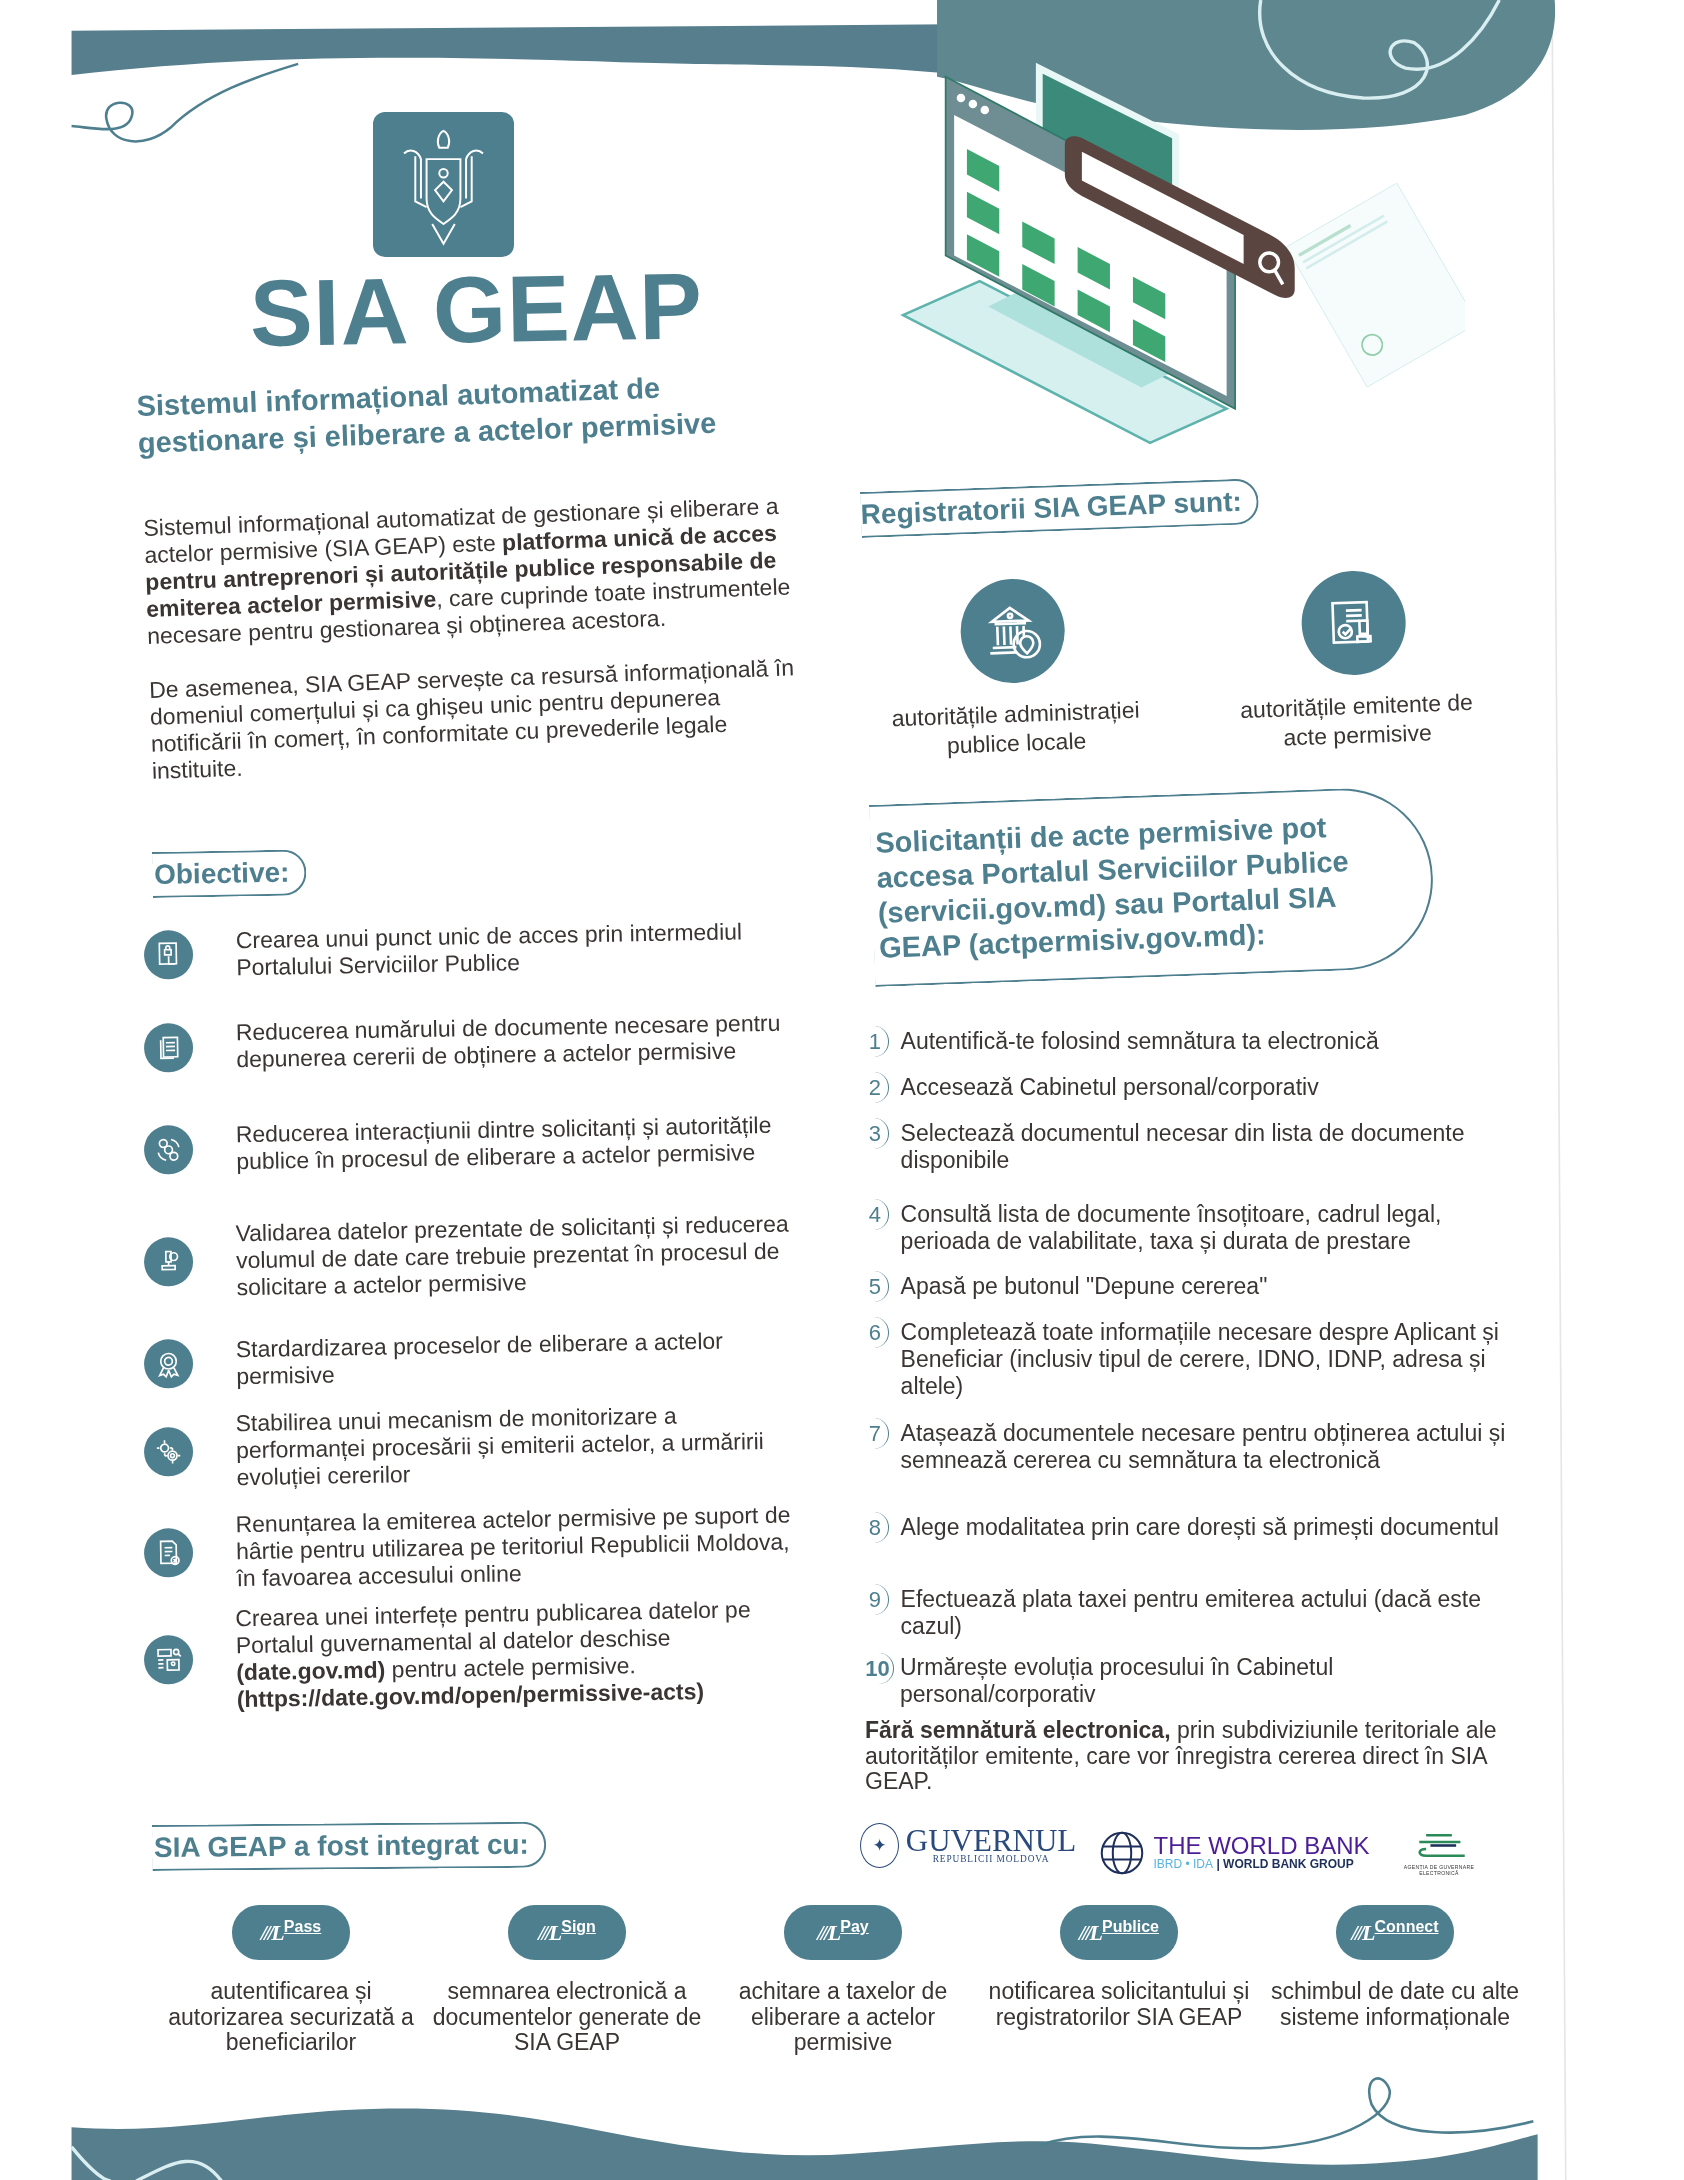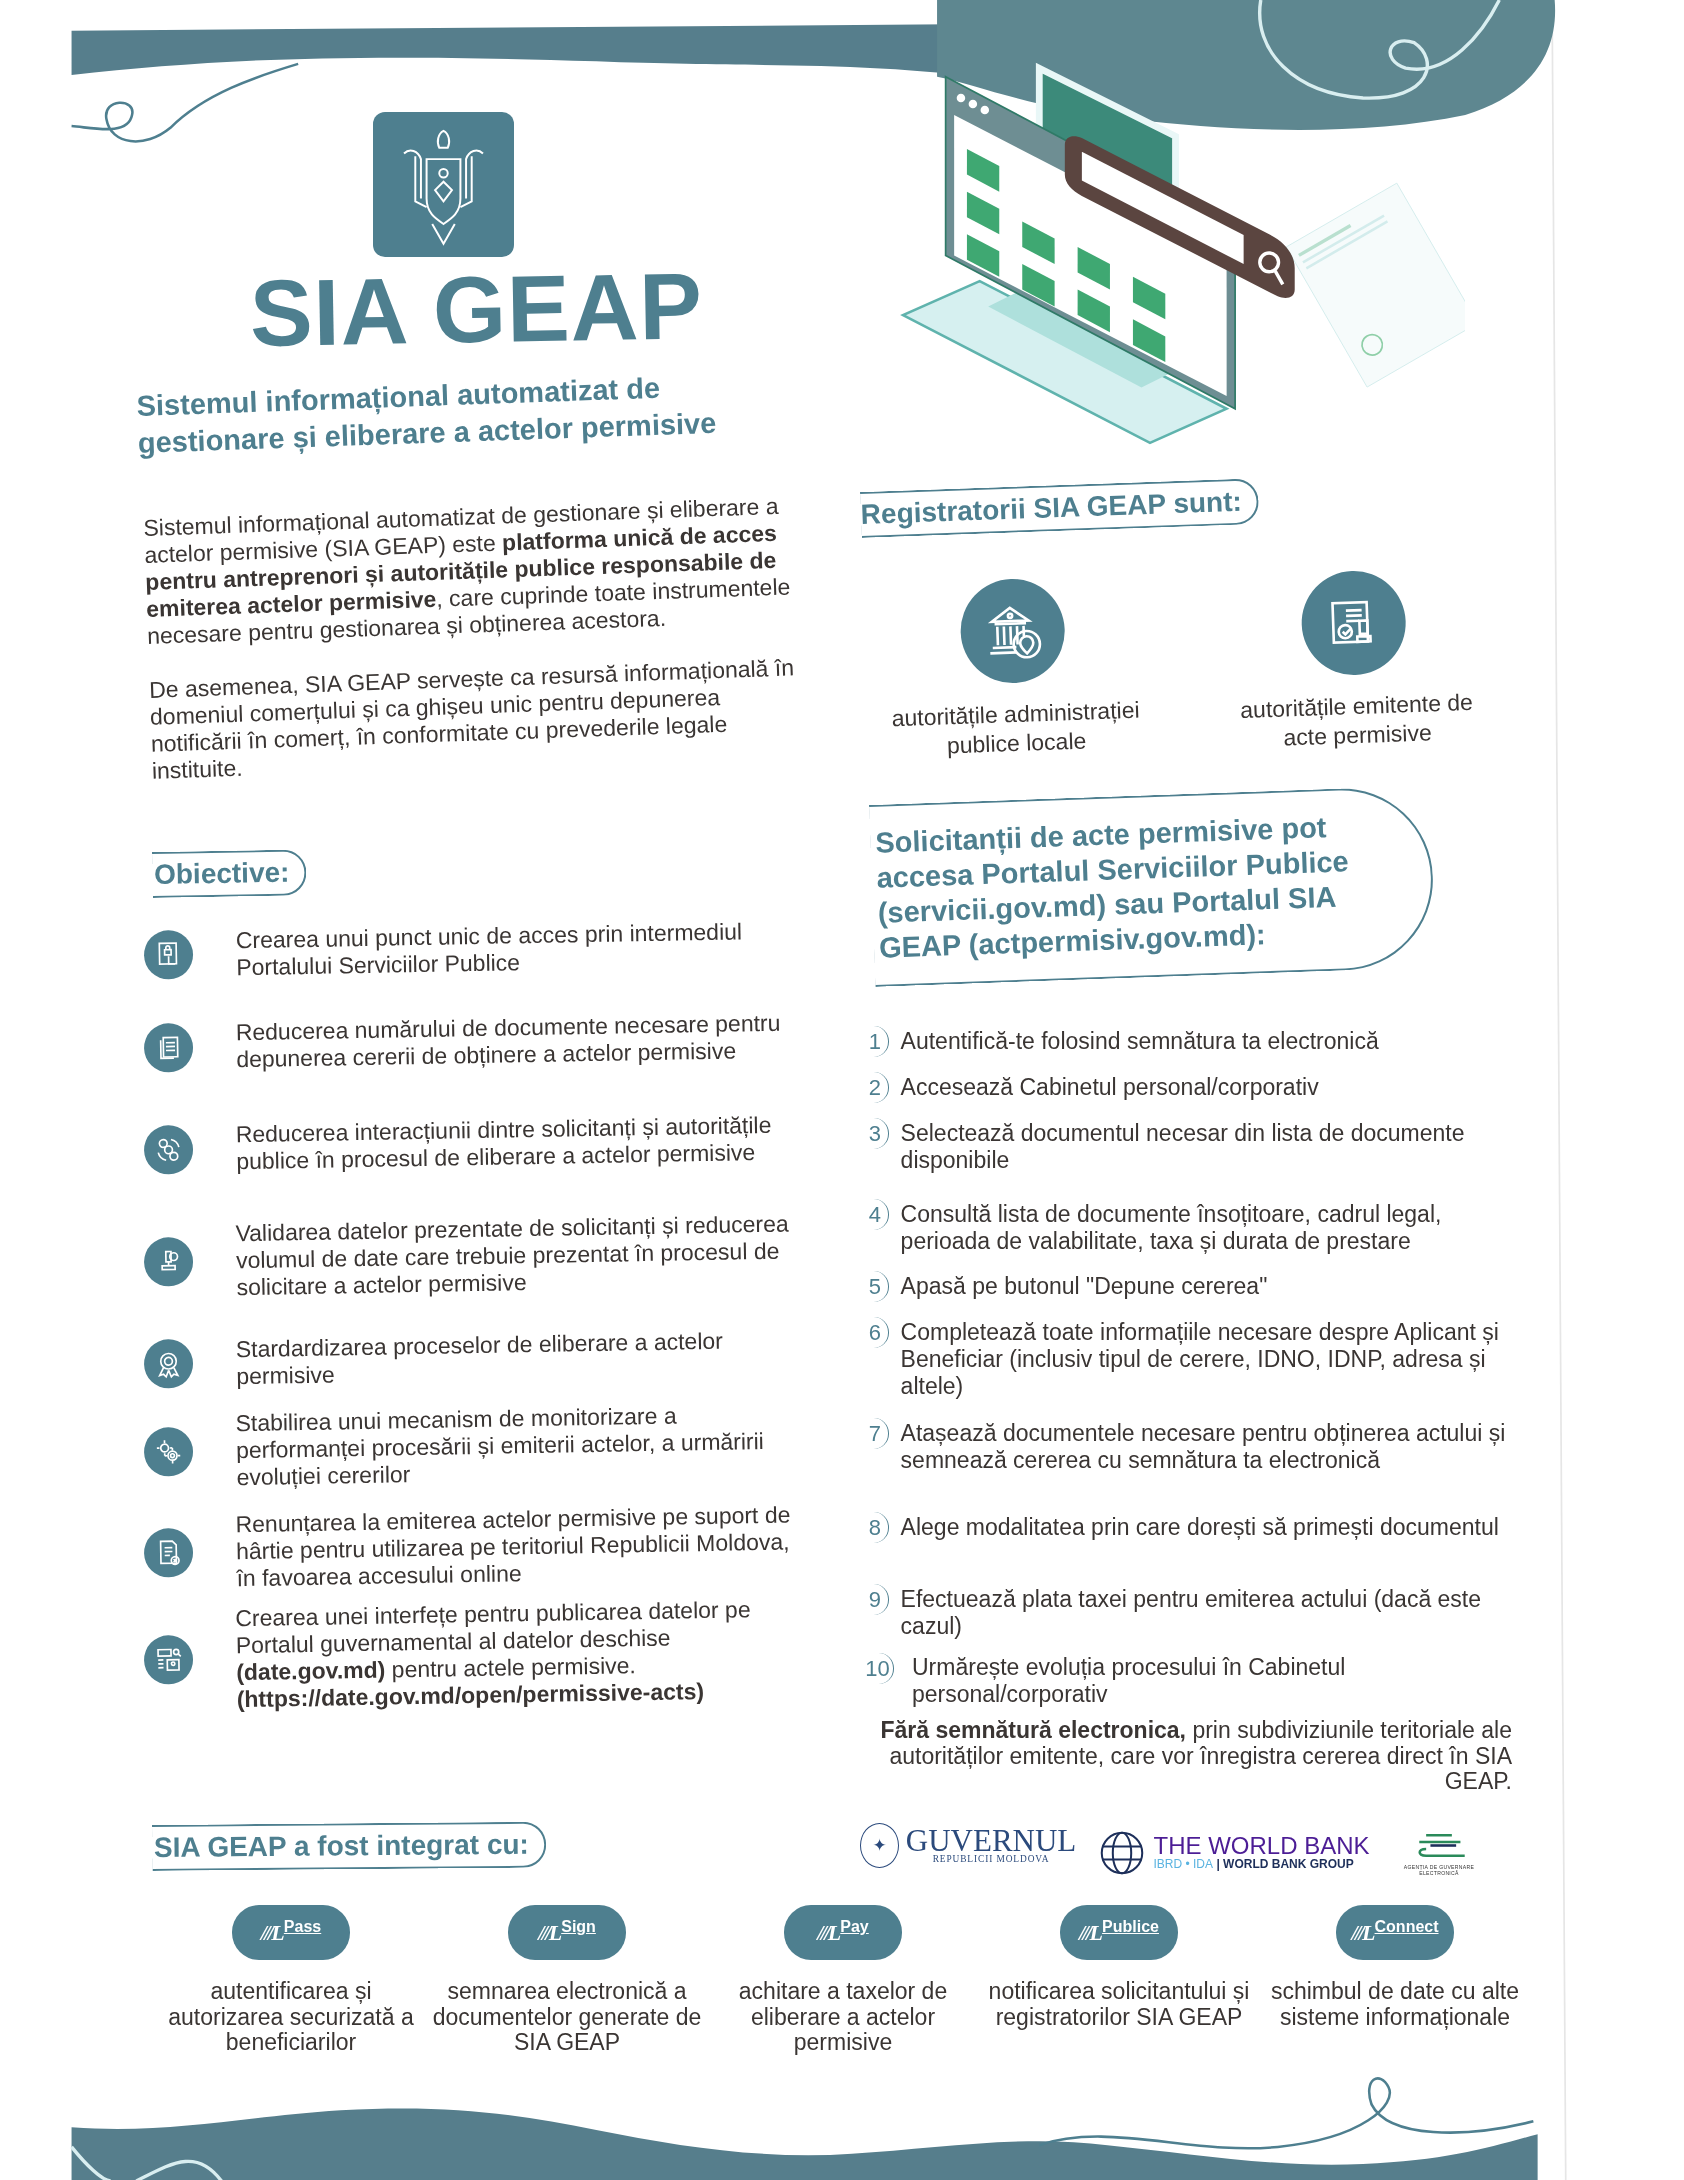--- a/index.html
+++ b/index.html
@@ -70,21 +70,21 @@
 
   
   .steps { position: absolute; left: 862px; top: 1028px; width: 664px; }
   .step { display: flex; align-items: flex-start; font-size: 23px; line-height: 27px; color: #3a3533; }
   .step-num {
     flex: 0 0 auto; width: 25.6px; height: 31px; border-right: 1.7px solid #4e7f8f;
     border-radius: 0 15.3px 15.3px 0; color: #4e7f8f; font-size: 22px; text-align: center;
     margin-right: 12px; margin-top: -1.7px; line-height: 31px;
   }
   .no-sig {
-    position: absolute; left: 865px; top: 1718px; width: 647px; font-size: 23px; line-height: 25.6px; color: #3a3533; text-align: right;
+    position: absolute; left: 865px; top: 1718px; width: 647px; font-size: 23px; line-height: 25.6px; color: #3a3533;
   }
   .no-sig b { font-weight: bold; }
 
   
   .logo { position: absolute; display: flex; align-items: center; }
   .logo-gov { left: 860px; top: 1823px; }
   .logo-gov .seal { width: 37px; height: 43px; border-radius: 50%; border: 1.7px solid #2b4a7c; margin-right: 6.8px;
     display:flex;align-items:center;justify-content:center;color:#2b4a7c;font-size:17px; }
   .logo-gov .name { font-family: "Liberation Serif", serif; color: #2b4a7c; font-size: 31px; line-height: 27px; }
   .logo-gov .sub { font-family: "Liberation Serif", serif; color: #2b4a7c; font-size: 9.4px; text-align: center; letter-spacing: 0.9px; }
@@ -358,21 +358,21 @@
     </div>
   <div class="step" style="height:55px;margin-bottom:17px;">
       <span class="step-num">8</span>
       <span>Alege modalitatea prin care dorești să primești documentul</span>
     </div>
   <div class="step" style="height:55px;margin-bottom:13.6px;">
       <span class="step-num">9</span>
       <span>Efectuează plata taxei pentru emiterea actului (dacă este cazul)</span>
     </div>
   <div class="step" style="height:55px;">
-      <span class="step-num" style="width:31px;margin-right:18px;">10</span>
+      <span class="step-num" style="width:31px;margin-right:6px;font-weight:bold;">10</span>
       <span>Urmărește evoluția procesului în Cabinetul personal/corporativ</span>
     </div>
 </div>
 <div class="no-sig"><b>Fără semnătură electronica,</b><span> prin subdiviziunile teritoriale ale autorităților emitente, care vor înregistra cererea direct în SIA GEAP.</span></div>
 
 <div class="logo logo-gov">
   <div class="seal">✦</div>
   <div>
     <div class="name">GUVERNUL</div>
     <div class="sub">REPUBLICII MOLDOVA</div>

